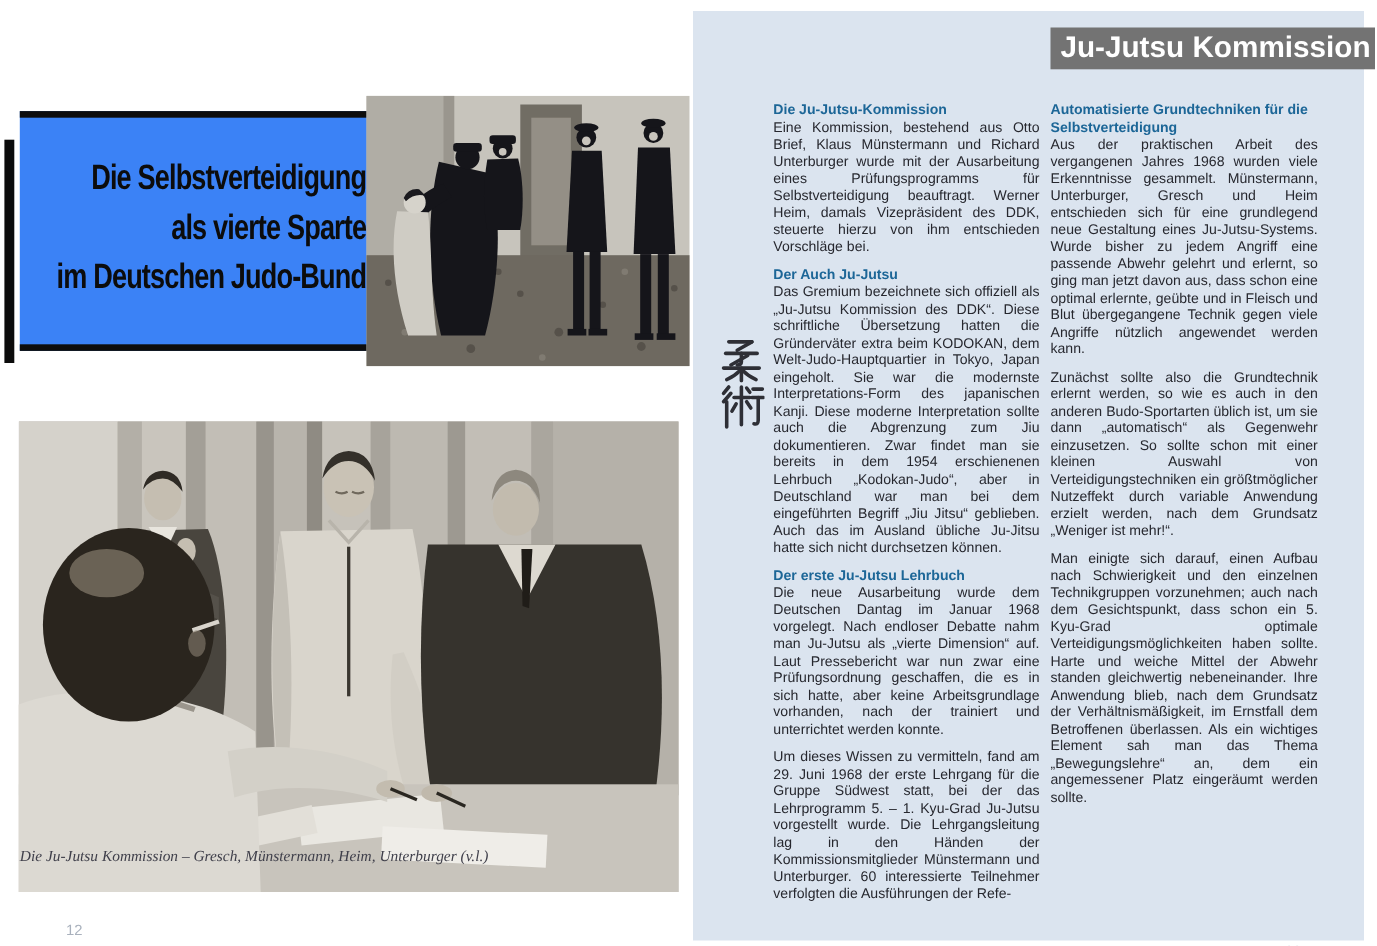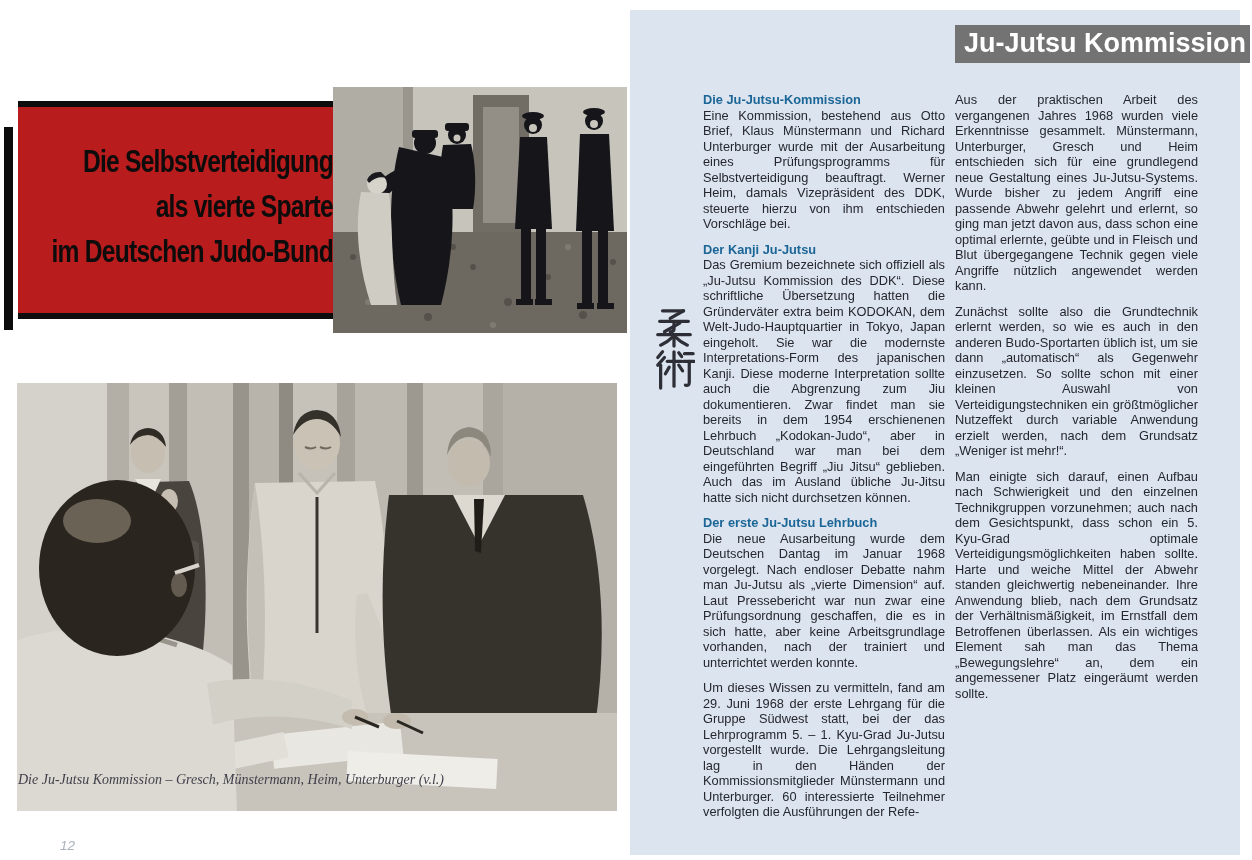--- a/index.html
+++ b/index.html
@@ -3,31 +3,31 @@
 <meta charset="utf-8">
 <style>
   html,body{margin:0;padding:0;}
   body{width:1252px;height:860px;overflow:hidden;background:#ffffff;
        font-family:"Liberation Sans",sans-serif;}
   .canvas{position:relative;width:1252px;height:860px;background:#ffffff;}
 
   
   .scan-bar{position:absolute;left:4px;top:127px;width:9px;height:203px;background:#0c0c0c;}
   .clipping{position:absolute;left:18px;top:101px;width:315px;height:206px;
-            background:#b91c1c;border-top:6px solid #0d0d0d;border-bottom:6px solid #0d0d0d;padding-left:30px;}
+            background:#3b82f6;border-top:6px solid #0d0d0d;border-bottom:6px solid #0d0d0d;padding-left:30px;}
   .clip-headline{position:absolute;left:0;top:32px;width:409px;
                  transform:scaleX(0.77);transform-origin:left top;
                  text-align:right;font-weight:800;font-size:32px;line-height:45px;
                  letter-spacing:-1px;color:#0c0c0c;font-family:"Liberation Sans",sans-serif;}
   .photo-top{position:absolute;left:333px;top:87px;width:294px;height:246px;}
   .photo-main{position:absolute;left:17px;top:383px;width:600px;height:428px;}
   .caption{position:absolute;left:18px;top:772px;width:560px;
            font-family:"Liberation Serif",serif;font-style:italic;font-size:14px;color:#3f3f4a;}
   .pagenum{position:absolute;font-size:13.5px;}
-  .pagenum.left{left:60px;top:838px;color:#a9b1bd;font-style:italic;}
+  .pagenum.left{left:60px;top:838px;color:#a9b1bd;}
   .pagenum.right{left:1168px;top:837px;color:#bfc9d6;margin-top:20px;}
 
   
   .right-page{position:absolute;left:630px;top:10px;width:610px;height:845px;background:#dbe4ef;}
   .header-bar{position:absolute;left:955px;top:25px;width:295px;height:38px;background:#737373;}
   .header-bar span{display:block;padding-left:9px;color:#ffffff;font-weight:bold;
                    font-size:27px;line-height:37px;letter-spacing:0;}
   .kanji-box{position:absolute;left:653px;top:306px;width:42px;height:84px;}
   .kanji-box svg{display:block;}
 
@@ -217,28 +217,29 @@
         <path d="M33,6 L42,6"></path>
           <path d="M32,14 L43,14"></path>
           <path d="M38,14 L38,36 Q38,40 34,39"></path>
       </g>
     </svg>
   </div>
 
   <div class="col col1">
     <h3>Die Ju-Jutsu-Kommission</h3>
     <p>Eine Kommission, bestehend aus Otto Brief, Klaus Münstermann und Richard Unterburger wurde mit der Ausarbeitung eines Prüfungsprogramms für Selbstverteidigung beauftragt. Werner Heim, damals Vizepräsident des DDK, steuerte hierzu von ihm entschieden Vorschläge bei.</p>
-    <h3>Der Kanji Ju-Jutsu</h3>
+    <h3>Der Auch Ju-Jutsu</h3>
     <p><span>Das Gremium bezeichnete sich offiziell als „</span><span class="b">Ju-Jutsu</span><span> Kommission des DDK“. Diese schriftliche Übersetzung hatten die Gründerväter extra beim KODOKAN, dem Welt-Judo-Hauptquartier in Tokyo, Japan eingeholt. Sie war die modernste Interpretations-Form des japanischen Kanji. Diese moderne Interpretation sollte auch die Abgrenzung zum Jiu dokumentieren. Zwar findet man sie bereits in dem 1954 erschienenen Lehrbuch „Kodokan-Judo“, aber in Deutschland war man bei dem eingeführten Begriff „Jiu Jitsu“ geblieben. Auch das im Ausland übliche Ju-Jitsu hatte sich nicht durchsetzen können.</span></p>
     <h3>Der erste Ju-Jutsu Lehrbuch</h3>
     <p>Die neue Ausarbeitung wurde dem Deutschen Dantag im Januar 1968 vorgelegt. Nach endloser Debatte nahm man Ju-Jutsu als „vierte Dimension“ auf. Laut Pressebericht war nun zwar eine Prüfungsordnung geschaffen, die es in sich hatte, aber keine Arbeitsgrundlage vorhanden, nach der trainiert und unterrichtet werden konnte.</p>
     <p>Um dieses Wissen zu vermitteln, fand am 29. Juni 1968 der erste Lehrgang für die Gruppe Südwest statt, bei der das Lehrprogramm 5. – 1. Kyu-Grad Ju-Jutsu vorgestellt wurde. Die Lehrgangsleitung lag in den Händen der Kommissionsmitglieder Münstermann und Unterburger. 60 interessierte Teilnehmer verfolgten die Ausführungen der Refe-</p>
   </div>
 
   <div class="col col2">
+    <h3>Automatisierte Grundtechniken für die Selbstverteidigung</h3>
     <p>Aus der praktischen Arbeit des vergangenen Jahres 1968 wurden viele Erkenntnisse gesammelt. Münstermann, Unterburger, Gresch und Heim entschieden sich für eine grundlegend neue Gestaltung eines Ju-Jutsu-Systems. Wurde bisher zu jedem Angriff eine passende Abwehr gelehrt und erlernt, so ging man jetzt davon aus, dass schon eine optimal erlernte, geübte und in Fleisch und Blut übergegangene Technik gegen viele Angriffe nützlich angewendet werden kann.</p>
     <p>Zunächst sollte also die Grundtechnik erlernt werden, so wie es auch in den anderen Budo-Sportarten üblich ist, um sie dann „automatisch“ als Gegenwehr einzusetzen. So sollte schon mit einer kleinen Auswahl von Verteidigungstechniken ein größtmöglicher Nutzeffekt durch variable Anwendung erzielt werden, nach dem Grundsatz „Weniger ist mehr!“.</p>
     <p>Man einigte sich darauf, einen Aufbau nach Schwierigkeit und den einzelnen Technikgruppen vorzunehmen; auch nach dem Gesichtspunkt, dass schon ein 5. Kyu-Grad optimale Verteidigungsmöglichkeiten haben sollte. Harte und weiche Mittel der Abwehr standen gleichwertig nebeneinander. Ihre Anwendung blieb, nach dem Grundsatz der Verhältnismäßigkeit, im Ernstfall dem Betroffenen überlassen. Als ein wichtiges Element sah man das Thema „Bewegungslehre“ an, dem ein angemessener Platz eingeräumt werden sollte.</p>
   </div>
 
   <div class="pagenum right">13</div>
 
 </div>
 
 </body></html>

